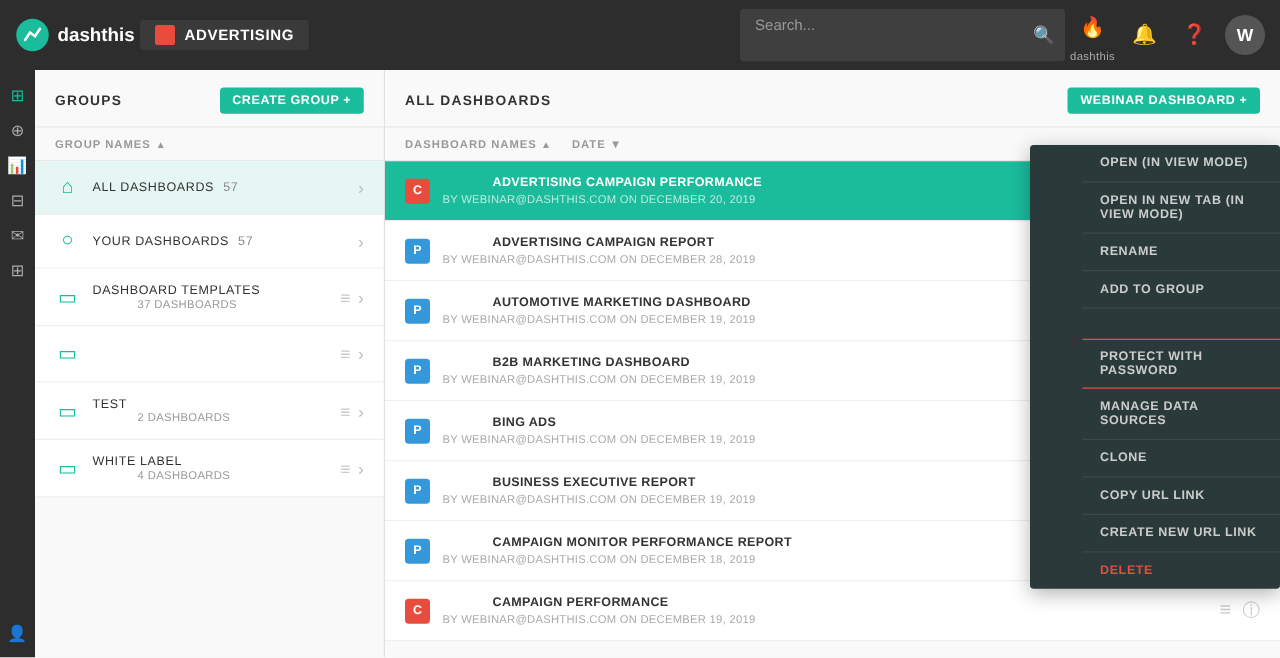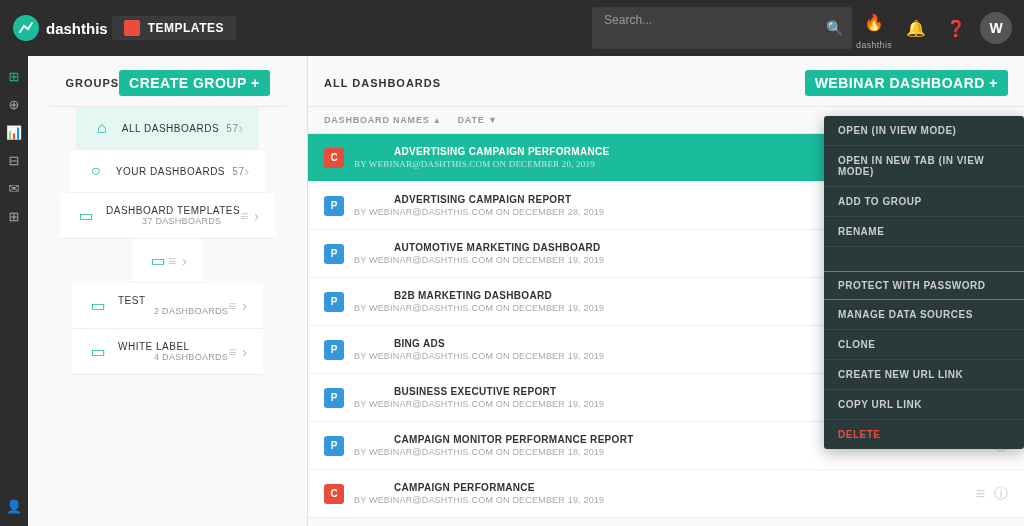--- a/index.html
+++ b/index.html
@@ -160,21 +160,20 @@
 
     
     .groups-panel {
       width: 280px;
       background: #f9f9f9;
       border-right: 1px solid #e0e0e0;
       display: flex;
       flex-direction: column;
       flex-shrink: 0;
       overflow-y: auto;
-      align-items: center;
     }
     .panel-header {
       padding: 14px 16px 10px;
       display: flex;
       align-items: center;
       justify-content: space-between;
       background: #f9f9f9;
       border-bottom: 1px solid #e8e8e8;
     }
     .panel-title {
@@ -183,21 +182,21 @@
       letter-spacing: 1px;
       color: #333;
       text-transform: uppercase;
     }
     .create-btn {
       background: #1abc9c;
       color: white;
       border: none;
       padding: 5px 10px;
       border-radius: 3px;
-      font-size: 14px;
+      font-size: 10px;
       font-weight: 700;
       letter-spacing: 0.5px;
       cursor: pointer;
       display: flex;
       align-items: center;
       gap: 4px;
     }
     .column-header {
       padding: 8px 16px;
       font-size: 9px;
@@ -330,21 +329,21 @@
       margin-left: 40px;
     }
     .dash-item.active .dash-item-name { color: white; }
     .dash-item-meta {
       font-size: 9px;
       color: #aaa;
       text-transform: uppercase;
       letter-spacing: 0.2px;
       margin-top: 2px;
     }
-    .dash-item.active .dash-item-meta { color: rgba(255,255,255,0.7); font-family: Liberation Serif, serif; }
+    .dash-item.active .dash-item-meta { color: rgba(255,255,255,0.7); }
     .dash-item-right {
       display: flex;
       align-items: center;
       gap: 8px;
       color: #ccc;
     }
     .dash-item.active .dash-item-right { color: rgba(255,255,255,0.6); }
     .menu-dots { font-size: 16px; cursor: pointer; letter-spacing: 1px; }
     .info-icon { font-size: 14px; cursor: pointer; }
 
@@ -352,20 +351,21 @@
     .context-menu {
       position: absolute;
       top: 60px;
       right: 0;
       width: 200px;
       background: #2a3a3a;
       border-radius: 3px;
       z-index: 200;
       overflow: hidden;
       box-shadow: 0 4px 16px rgba(0,0,0,0.3);
+      padding-left: 42px;
     }
     .ctx-item {
       padding: 9px 14px;
       font-size: 10px;
       font-weight: 600;
       color: #ccc;
       letter-spacing: 0.5px;
       text-transform: uppercase;
       cursor: pointer;
       border-bottom: 1px solid #3a4a4a;
@@ -385,21 +385,21 @@
   <div class="nav-logo">
     <svg class="nav-logo-icon" viewBox="0 0 28 28" xmlns="http://www.w3.org/2000/svg">
       <circle cx="14" cy="14" r="13" fill="#1abc9c"></circle>
       <path d="M8 18 L12 12 L16 15 L20 9" stroke="white" stroke-width="2" fill="none" stroke-linecap="round"></path>
     </svg>
     <span>dashthis</span>
   </div>
 
   <div class="nav-dashboards-btn">
     <span class="nav-dashboards-icon"></span>
-    <span>TEMPLATES</span>
+    <span>ADVERTISING</span>
   </div>
 
   <div class="search-bar">
     <input type="text" placeholder="Search..." style="">
     <span class="search-icon-btn">🔍</span>
   </div>
 
   <div class="nav-icons">
     <div class="nav-icon-wrapper">
       <div class="nav-icon-btn">🔥</div>
@@ -423,20 +423,24 @@
     <div class="sidebar-icon sidebar-bottom">👤</div>
   </aside>
 
   <div class="content-area">
 
     <div class="groups-panel">
       <div class="panel-header">
         <span class="panel-title">GROUPS</span>
         <button class="create-btn">CREATE GROUP +</button>
       </div>
+      <div class="column-header">
+        <span>GROUP NAMES</span>
+        <span class="sort-arrow">▲</span>
+      </div>
 
       <div class="group-item active">
         <div class="group-item-left">
           <span class="group-item-icon">⌂</span>
           <div class="group-item-info">
             <span class="group-item-name">ALL DASHBOARDS <span class="group-item-count">57</span></span>
           </div>
         </div>
         <div class="group-item-right">
           <span class="chevron">›</span>
@@ -632,25 +636,25 @@
         </div>
         <div class="dash-item-right">
           <span class="menu-dots">≡</span>
           <span class="info-icon">ⓘ</span>
         </div>
       </div>
 
       <div class="context-menu">
         <div class="ctx-item">OPEN (IN VIEW MODE)</div>
         <div class="ctx-item">OPEN IN NEW TAB (IN VIEW MODE)</div>
+        <div class="ctx-item">RENAME</div>
         <div class="ctx-item">ADD TO GROUP</div>
-        <div class="ctx-item">RENAME</div>
         <div class="ctx-item" style="border: 1.5px solid #e74c3c; border-left:none; border-right:none; padding: 8px 14px; margin-top: 24px;">PROTECT WITH PASSWORD</div>
         <div class="ctx-item">MANAGE DATA SOURCES</div>
         <div class="ctx-item">CLONE</div>
+        <div class="ctx-item">COPY URL LINK</div>
         <div class="ctx-item">CREATE NEW URL LINK</div>
-        <div class="ctx-item">COPY URL LINK</div>
         <div class="ctx-item danger">DELETE</div>
       </div>
 
     </div>
   </div>
 </div>
 
 </body></html>

